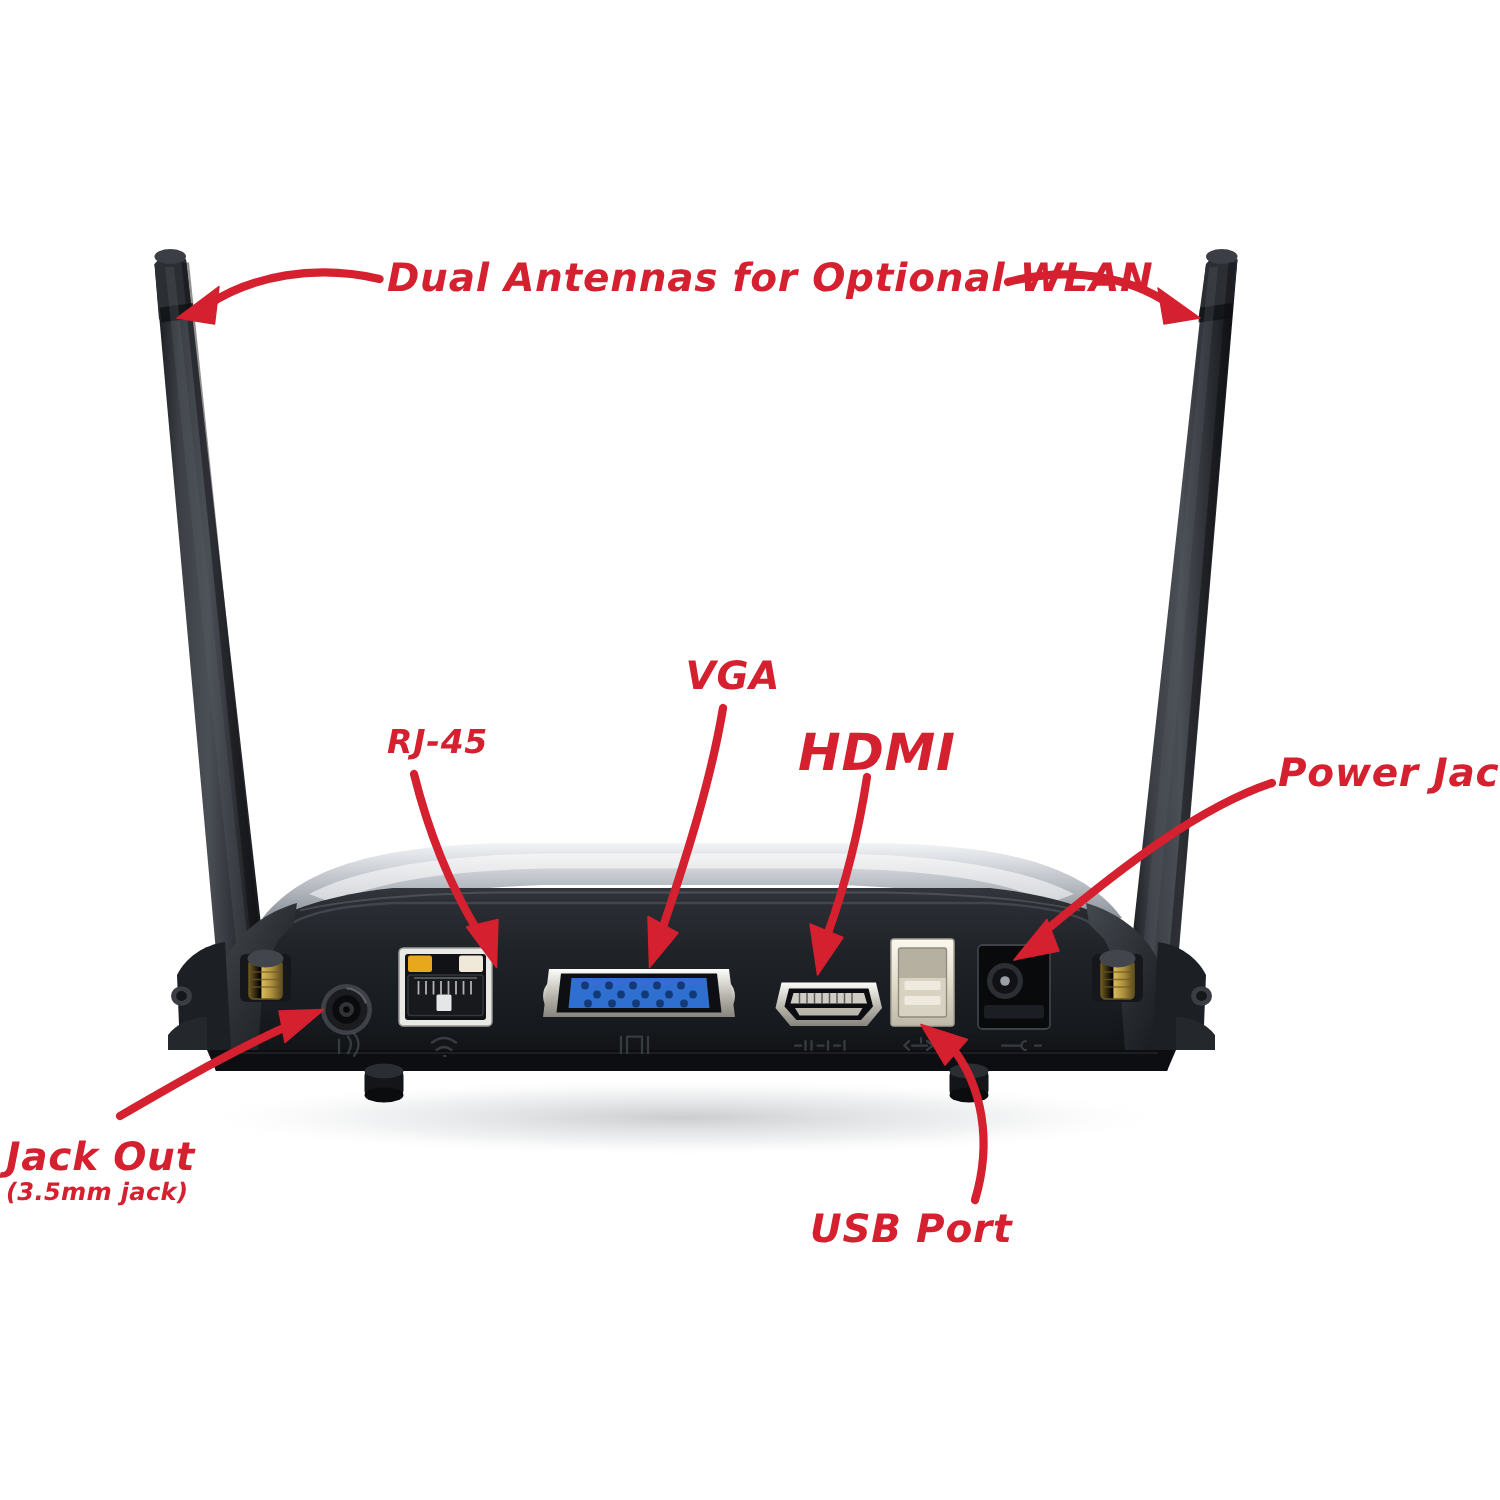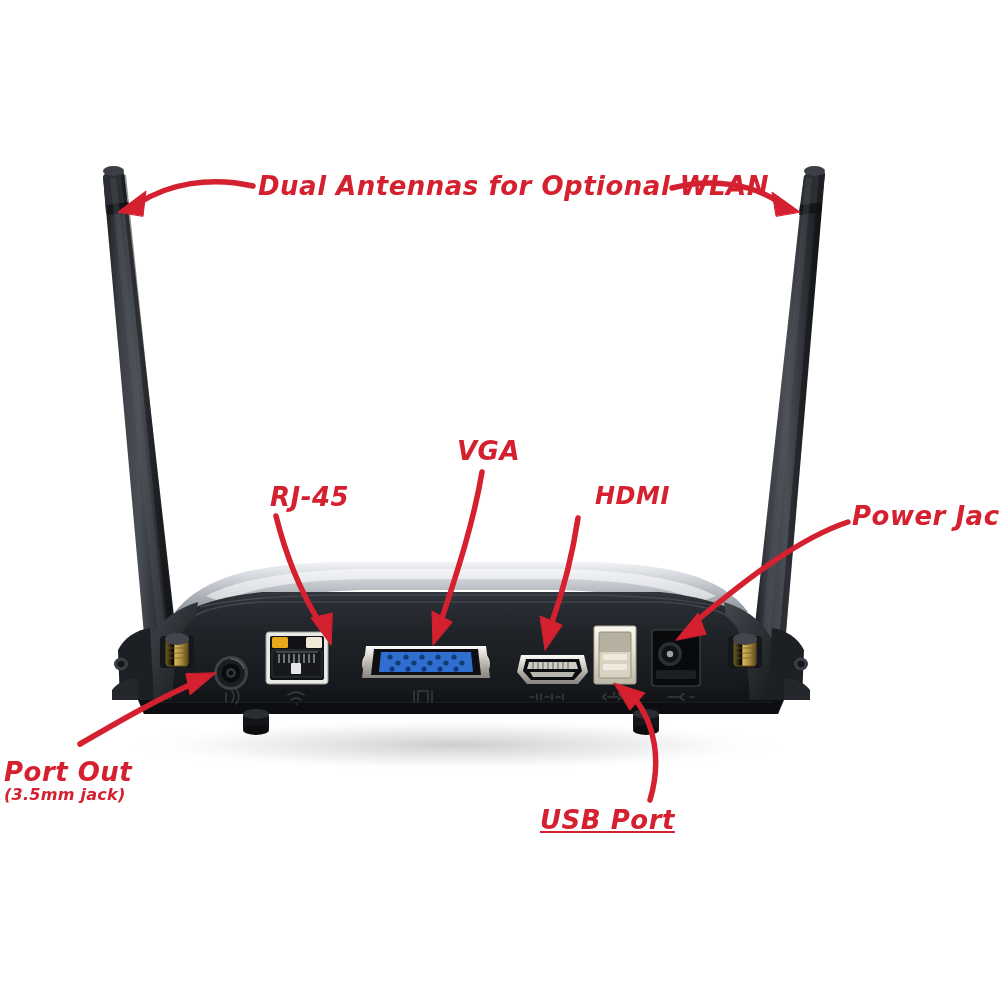--- a/index.html
+++ b/index.html
@@ -38,26 +38,26 @@
   }
   .ann-sub {
     display: block;
     font-size: 0.62em;
     letter-spacing: 0.2px;
     margin-top: -2px;
     font-style: italic;
   }
   .l-dual  { left: 258px; top: 172px; font-size: 26px; }
   .l-dual2 { left: 392px; top: 206px; font-size: 26px; }
-  .l-rj45  { left: 270px; top: 483px; font-size: 26px; }
+  .l-rj45  { left: 258px; top: 483px; font-size: 22px; }
   .l-vga   { left: 457px; top: 437px; font-size: 26px; text-align: right; }
-  .l-hdmi  { left: 595px; top: 483px; font-size: 24px; }
+  .l-hdmi  { left: 532px; top: 483px; font-size: 34px; }
   .l-power { left: 852px; top: 502px; font-size: 26px; }
   .l-audio { left: 4px;   top: 758px; font-size: 26px; }
-  .l-usb   { left: 540px; top: 806px; font-size: 26px; text-decoration: underline; }
+  .l-usb   { left: 540px; top: 806px; font-size: 26px; }
 </style>
 </head>
 <body>
 
 <div id="stage">
 
   <svg id="photo-layer" viewBox="0 0 1000 1000">
     <defs>
       <linearGradient id="antGrad" x1="0" y1="0" x2="1" y2="0">
         <stop offset="0%" stop-color="#16181b"></stop>
@@ -366,19 +366,19 @@
 
   <div class="ann-label l-rj45">RJ-45</div>
 
   <div class="ann-label l-vga">VGA</div>
 
   <div class="ann-label l-hdmi">HDMI</div>
 
   <div class="ann-label l-power">Power Jack</div>
 
   <div class="ann-label l-audio">
-    <span>Port Out</span>
+    <span>Jack Out</span>
     <span class="ann-sub">(3.5mm jack)</span>
   </div>
 
   <div class="ann-label l-usb">USB Port</div>
 
 </div>
 
 </body></html>

